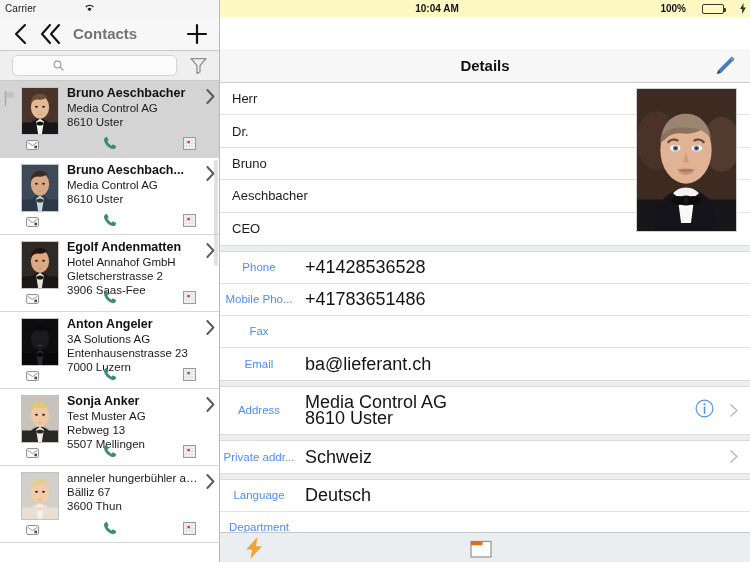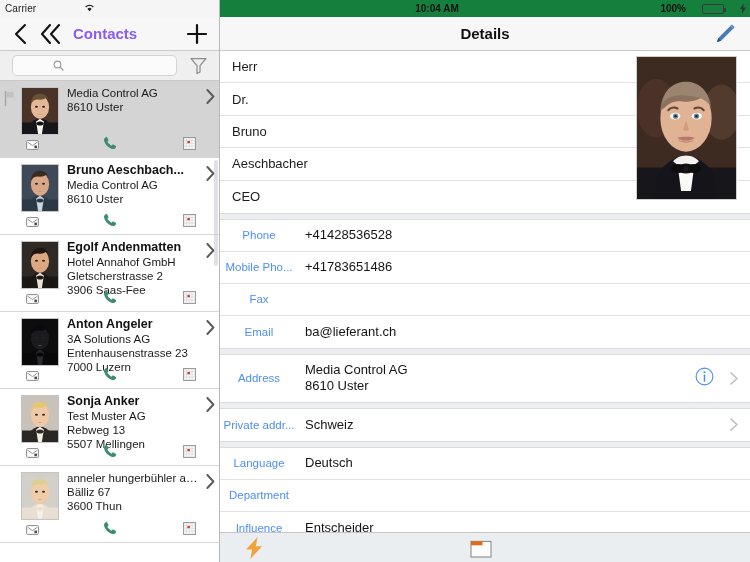--- a/index.html
+++ b/index.html
@@ -39,21 +39,21 @@
   }
   .chev-back {
     margin-left: 12px; width: 16px; height: 22px;
     display: flex; align-items: center; justify-content: center;
   }
   .chev-back2 {
     margin-left: 12px; width: 22px; height: 22px;
     display: flex; align-items: center; justify-content: center;
   }
   .nav-title-left {
-    margin-left: 11px; font-size: 15px; font-weight: 600; color: #8b5cf6;
+    margin-left: 11px; font-size: 15px; font-weight: 600; color: #737373;
   }
   .plus-btn {
     position: absolute; right: 11px; top: 50%; transform: translateY(-50%);
     width: 22px; height: 22px;
   }
 
   .searchrow {
     height: 30px; flex: none;
     background: #efefef;
     border-bottom: 1px solid #c9c9c9;
@@ -139,21 +139,21 @@
 
   
   #right-pane {
     flex: 1; height: 562px;
     display: flex; flex-direction: column;
     background: #ffffff;
     position: relative;
   }
   .statusbar-right {
     height: 17px; flex: none;
-    background: #15803d;
+    background: #fef9c3;
     display: flex; align-items: center;
     font-size: 10px; color: #1a1a1a;
     position: relative;
   }
   .clock {
     position: absolute; left: 50%; transform: translateX(-50%);
     margin-left: -48px;
     font-size: 10px; font-weight: bold; color: #111;
   }
   .battery-area {
@@ -171,20 +171,21 @@
     position: absolute; right: -3px; top: 3px;
     width: 2px; height: 4px; background: #3a3a3a; border-radius: 0 1px 1px 0;
   }
 
   .navbar-right {
     height: 34px; flex: none;
     background: #f7f7f7;
     border-bottom: 1px solid #c9c9c9;
     display: flex; align-items: center; justify-content: center;
     position: relative;
+    margin-top: 32px;
   }
   .nav-title-right { font-size: 15px; font-weight: 600; color: #111; }
   .edit-btn {
     position: absolute; right: 12px; top: 50%; transform: translateY(-50%);
     width: 26px; height: 26px;
   }
 
   #detail-body { flex: 1; overflow: hidden; position: relative; background: #ffffff; }
 
   .grp { background: #ffffff; }
@@ -218,21 +219,21 @@
   }
   .f-row:last-child { border-bottom: none; }
   .f-label {
     width: 78px; flex: none; text-align: center;
     font-size: 11.5px; color: #4d8ef7;
     padding-right: 0;
     white-space: nowrap; overflow: hidden;
   }
   .f-value {
     flex: 1; padding-left: 7px;
-    font-size: 13px; color: #141414;
+    font-size: 18px; color: #141414;
     line-height: 16px;
   }
   .f-value .sub { display:block; }
   .info-ico { flex: none; margin-right: 14px; }
   .row-chev { flex: none; width: 12px; display:flex; align-items:center; justify-content:center; }
 
   .bottom-bar {
     position: absolute; left: 0; right: 0; bottom: 0;
     height: 30px;
     background: #ebeef1;
@@ -311,20 +312,21 @@
     <path d="M19 35c-2 0-3.2 1-4 2.2.9 1.3 2.4 1.9 4 1.9s3.1-.6 4-1.9c-.8-1.2-2-2.2-4-2.2z" fill="#111"></path>
     <ellipse cx="19" cy="20" rx="9.5" ry="12" fill="#e3b896"></ellipse>
     <path d="M9.5 17c0-7 4-11 9.5-11s9.5 4 9.5 11c0-3-1-5.5-3-7-2 1.8-5 2.6-7.5 2.2-3.5-.5-6 .8-7 2.4-1 .8-1.5 1.6-1.5 2.4z" fill="#6b5038"></path>
     <ellipse cx="15.3" cy="19.5" rx="1.5" ry="1.1" fill="#2a2320"></ellipse>
     <ellipse cx="22.7" cy="19.5" rx="1.5" ry="1.1" fill="#2a2320"></ellipse>
     <path d="M16.2 27c1.4.9 4.2.9 5.6 0-1.4 1.4-4.2 1.4-5.6 0z" fill="#b07a68"></path>
     <path d="M19 21.5l-1 3c.6.4 1.4.4 2 0z" fill="#e3b896" opacity=".75"></path>
   </svg>
           </div>
      <div class="c-info">
+       <div class="c-name">Bruno Aeschbacher</div>
        <div class="c-line">Media Control AG</div>
             <div class="c-line">8610 Uster</div>
      </div>
      <div class="c-chev">
             <svg width="9" height="15" viewBox="0 0 9 15">
               <path d="M1.4 1 7.4 7.5 1.4 14" stroke="#5a5a5a" stroke-width="1.9" fill="none" stroke-linecap="round" stroke-linejoin="round"></path>
             </svg>
           </div>
      <div class="row-actions">
        <span class="act-mail"><svg width="13" height="10" viewBox="0 0 13 10">

